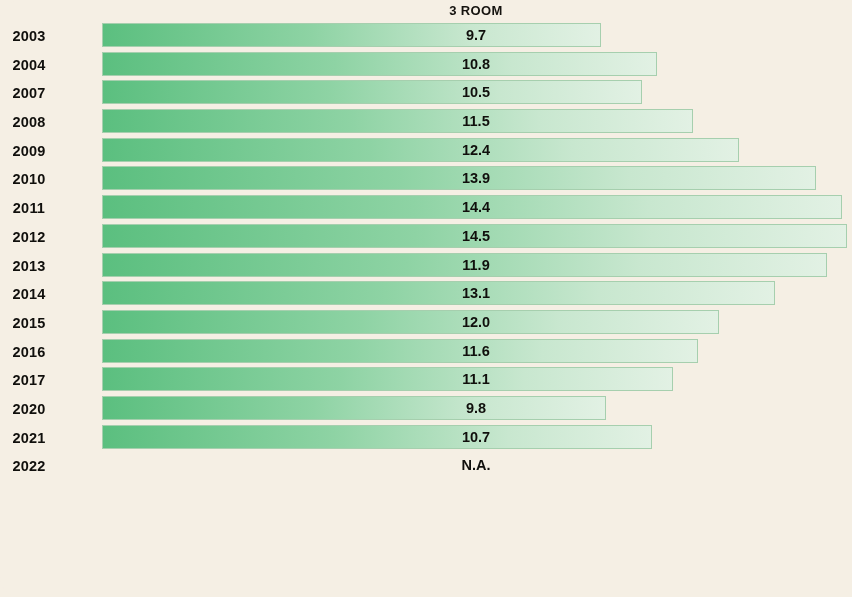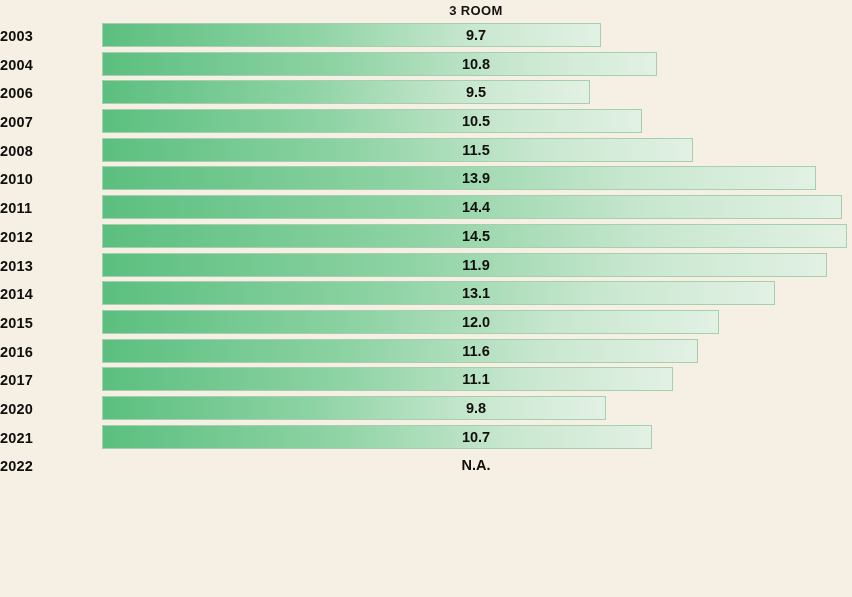--- a/index.html
+++ b/index.html
@@ -54,21 +54,21 @@
     height: 28.7px;
   }
 
   .row-year {
     position: absolute;
     left: 0;
     top: 0;
     width: 58px;
     height: 28.7px;
     line-height: 28.7px;
-    text-align: left;
+    text-align: center;
     font-size: 14.5px;
     font-weight: bold;
     color: #100f0c;
     letter-spacing: 0.2px;
   }
 
   .bar-track {
     position: absolute;
     left: 102px;
     top: 0;
@@ -127,41 +127,41 @@
         </div>
       </div>
       <div class="row">
         <div class="row-year">2004</div>
         <div class="bar-track">
           <div class="bar" style="width: 555.12px;"></div>
           <div class="row-value"><span>10.8</span></div>
         </div>
       </div>
       <div class="row">
-        <div class="row-year">2006</div>
-        <div class="bar-track">
-          <div class="bar" style="width: 488.3px;"></div>
-          <div class="row-value"><span>9.5</span></div>
-        </div>
-      </div>
-      <div class="row">
         <div class="row-year">2007</div>
         <div class="bar-track">
           <div class="bar" style="width: 539.7px;"></div>
           <div class="row-value"><span>10.5</span></div>
         </div>
       </div>
       <div class="row">
         <div class="row-year">2008</div>
         <div class="bar-track">
           <div class="bar" style="width: 591.1px;"></div>
           <div class="row-value"><span>11.5</span></div>
         </div>
       </div>
       <div class="row">
+        <div class="row-year">2009</div>
+        <div class="bar-track">
+          <div class="bar" style="width: 637.36px;"></div>
+          <div class="row-value"><span>12.4</span></div>
+        </div>
+      </div>
+      <div class="row">
         <div class="row-year">2010</div>
         <div class="bar-track">
           <div class="bar" style="width: 714.46px;"></div>
           <div class="row-value"><span>13.9</span></div>
         </div>
       </div>
       <div class="row">
         <div class="row-year">2011</div>
         <div class="bar-track">
           <div class="bar" style="width: 740.16px;"></div>

